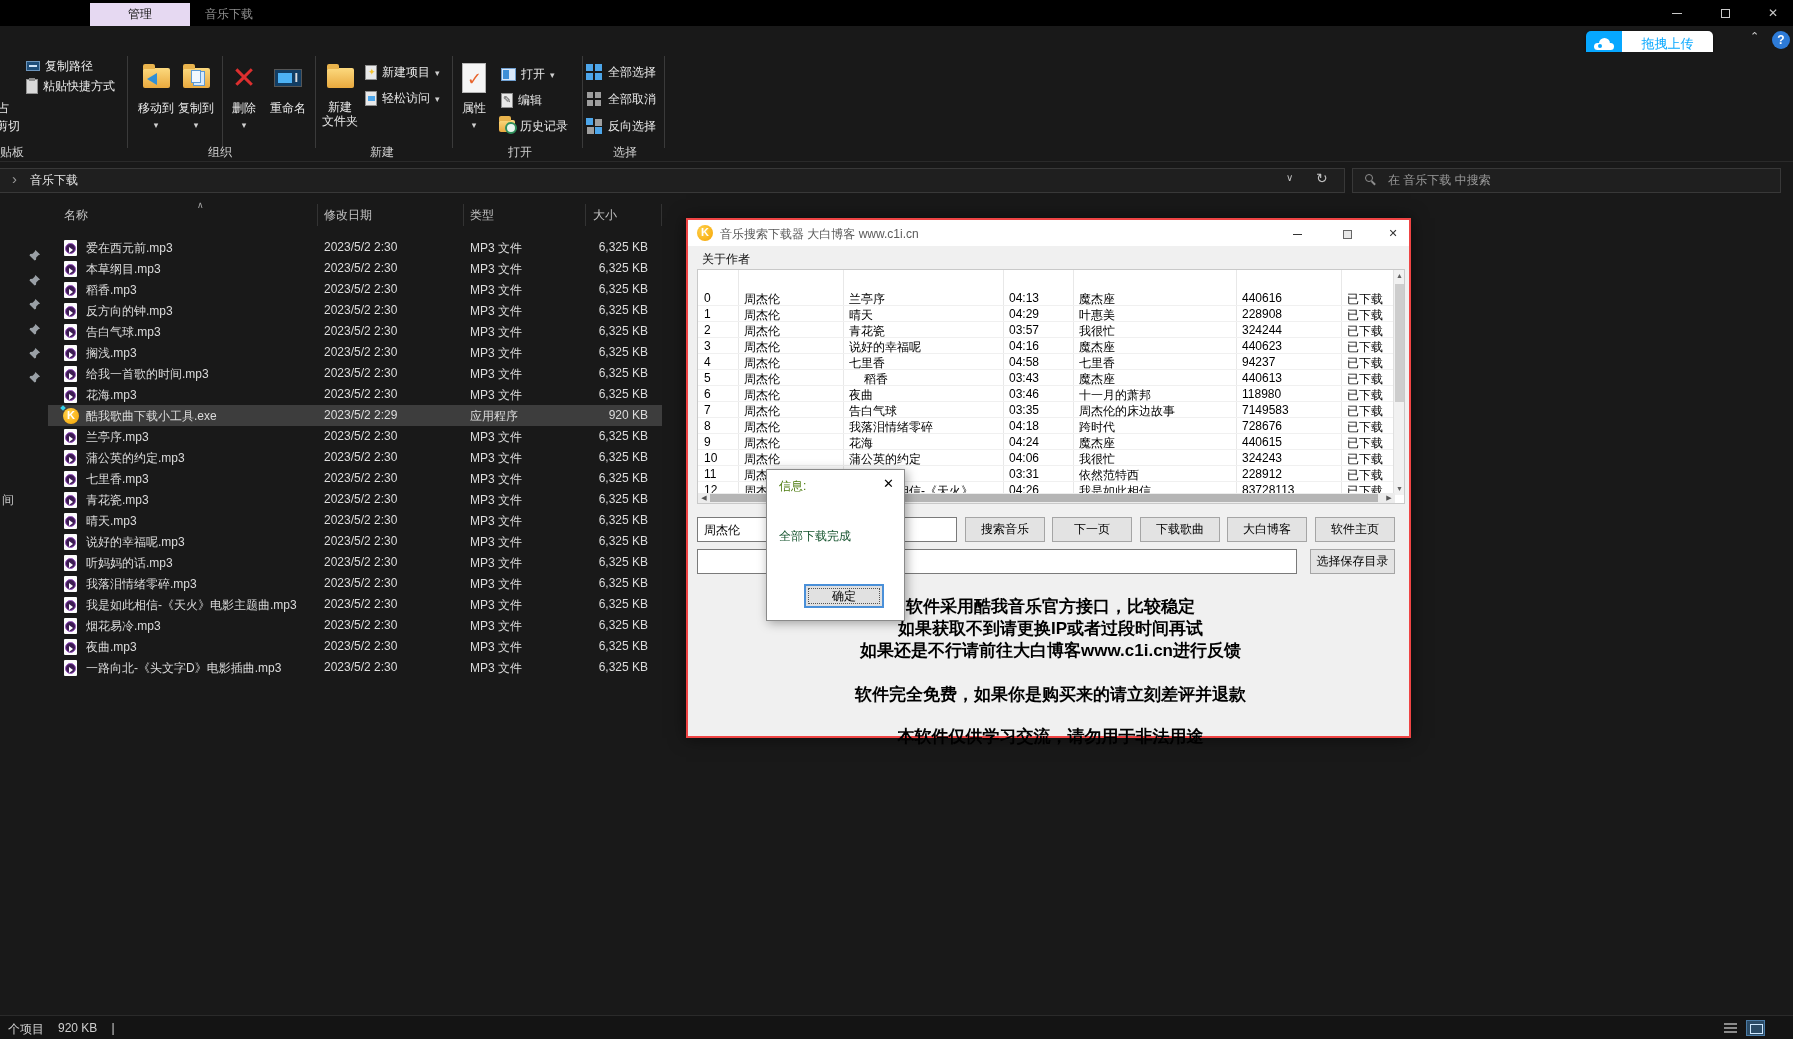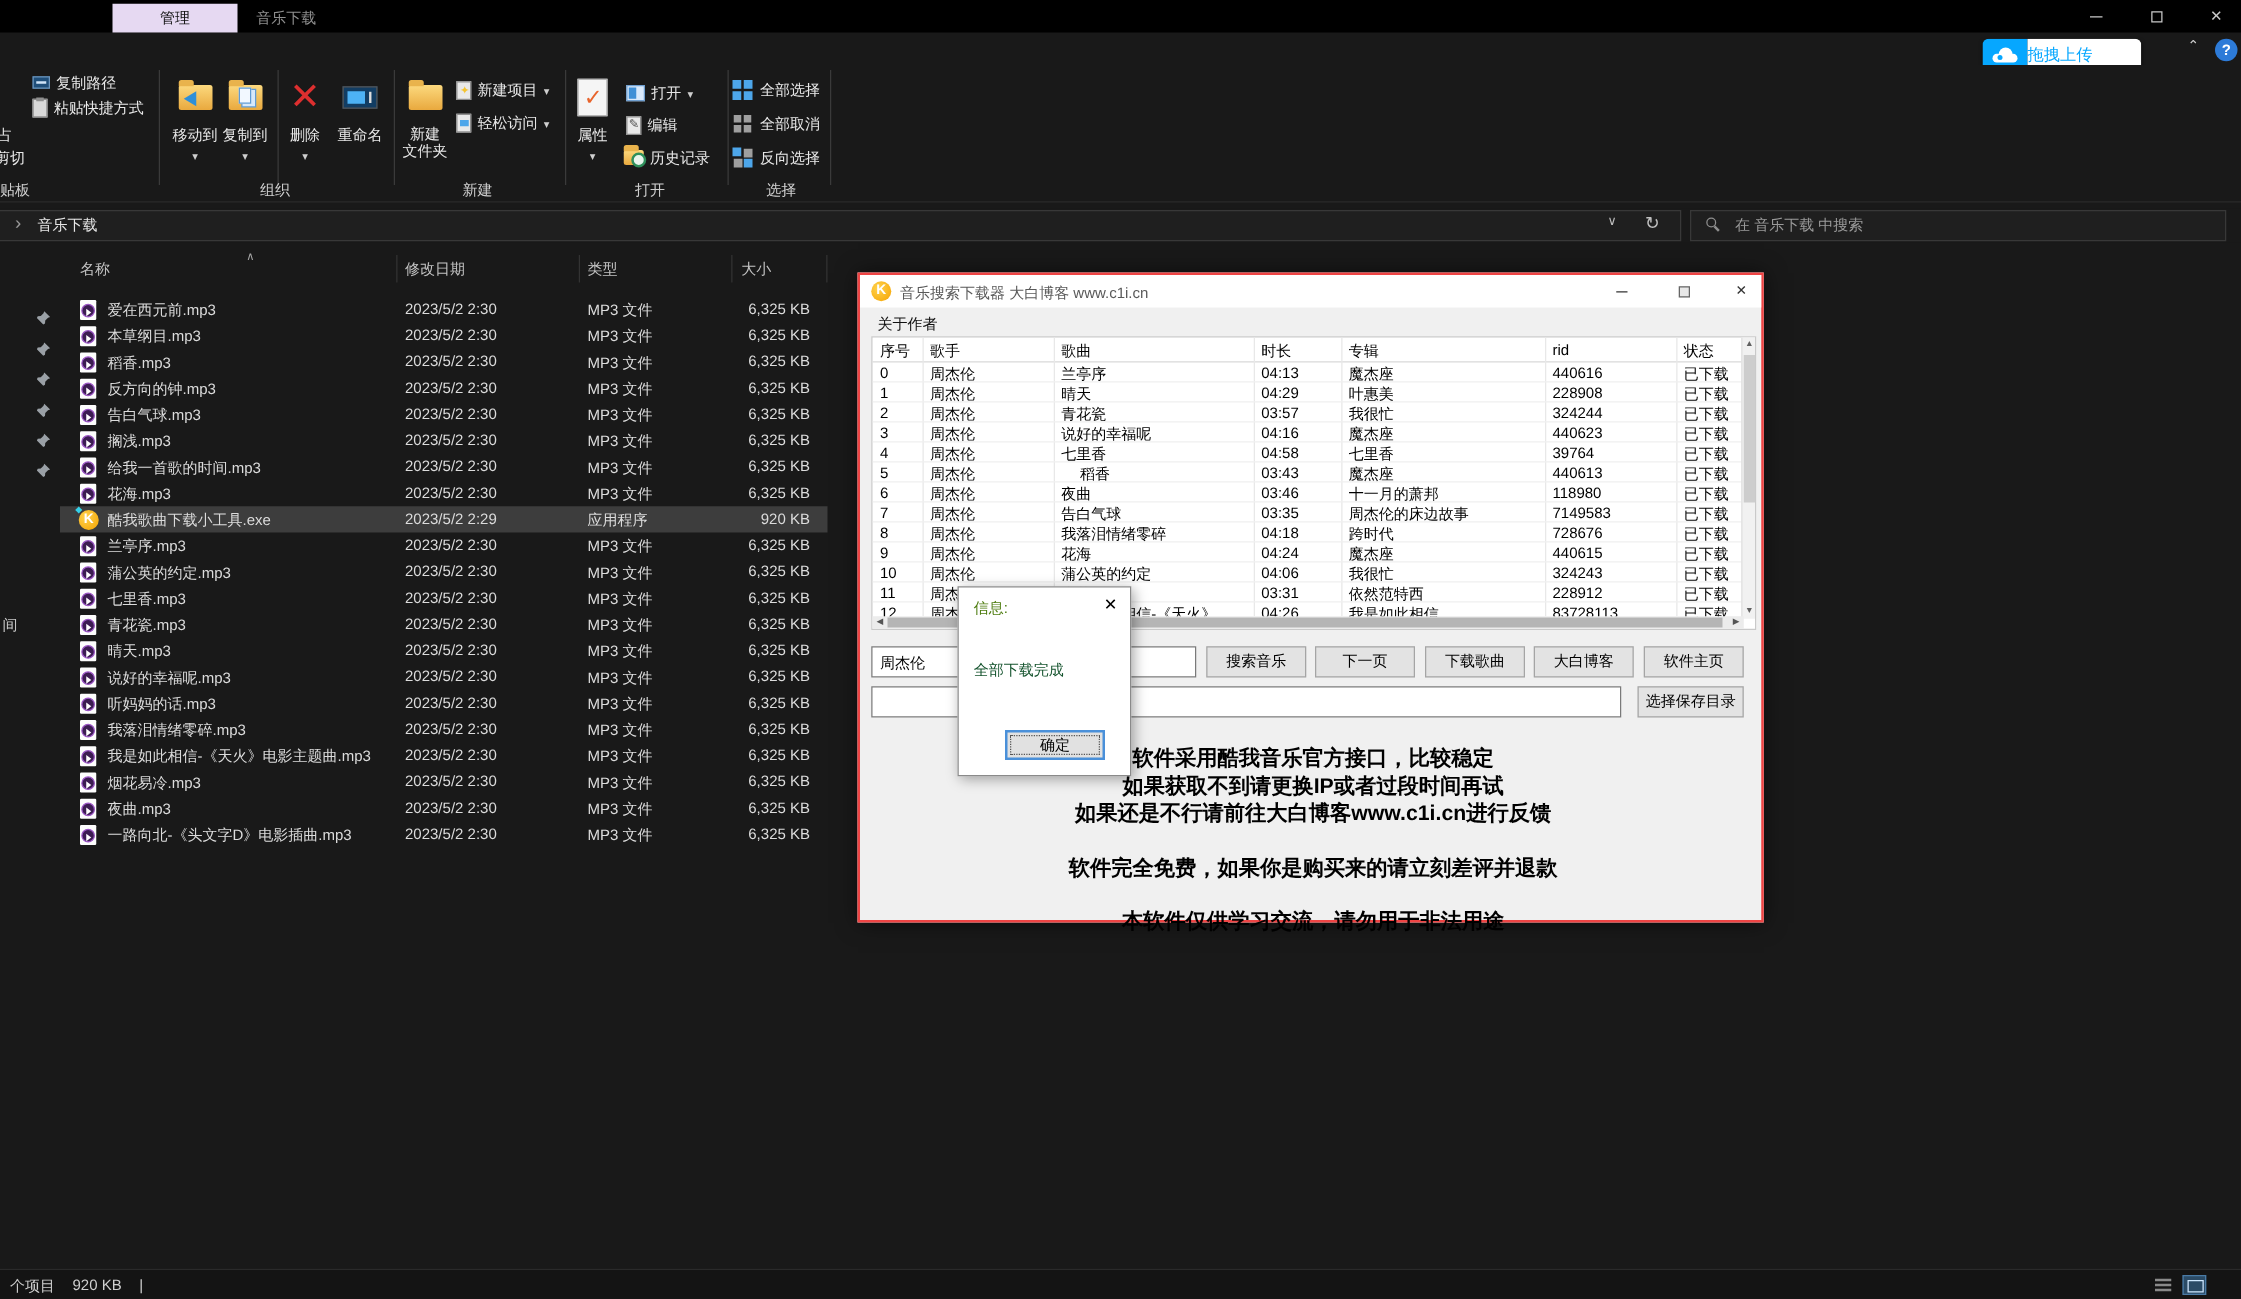--- a/index.html
+++ b/index.html
@@ -25,21 +25,21 @@
   #rt-view { left:46px; top:5px; }
   #rt-apptools { left:90px; top:1px; width:100px; height:25px; border:1px solid #bdbdbd; border-bottom:none;
     text-align:center; line-height:24px; }
   #rb-collapse { left:1750px; top:30px; color:#cfcfcf; font-size:11px; }
   #rb-help { left:1772px; top:31px; width:18px; height:18px; border-radius:50%; background:#2d7bd8; color:#fff;
     font-size:12px; font-weight:bold; text-align:center; line-height:18px; }
   
   #netdisk { left:1586px; top:31px; width:127px; height:26px; border-radius:5px; overflow:hidden; box-shadow:0 1px 3px rgba(0,0,0,.5); }
   #netdisk .nd-ic { position:absolute; left:0; top:0; width:36px; height:26px; background:#06a7ff; }
   #netdisk .nd-lab { position:absolute; left:36px; top:0; width:91px; height:26px; background:#fff;
-    color:#06a7ff; font-size:13px; line-height:26px; }
+    color:#06a7ff; font-size:13px; text-align:center; line-height:26px; }
   .cloud { position:absolute; left:8px; top:7px; width:20px; height:12px; }
   .cloud::before { content:""; position:absolute; left:0; bottom:0; width:20px; height:7px; background:#fff; border-radius:4px; }
   .cloud::after { content:""; position:absolute; left:5px; top:0; width:11px; height:11px; background:#fff; border-radius:50%; }
   .cloud .hole { position:absolute; left:4px; bottom:2px; width:4px; height:4px; background:#06a7ff; border-radius:50%; z-index:2; }
 
   
   #ribbon { left:0; top:52px; width:1793px; height:110px; background:#191919; border-bottom:1px solid #2a2a2a; }
   .rb-div { position:absolute; top:4px; height:92px; width:1px; background:#3a3a3a; }
   .grp-label { position:absolute; top:92px; color:#cfcfcf; font-size:12px; text-align:center; }
   .rb-small { position:absolute; height:16px; display:flex; align-items:center; gap:5px; color:#e8e8e8; font-size:12px; white-space:nowrap; }
@@ -514,29 +514,20 @@
     <div id="dl-titlebar">
       <span id="dl-appicon"></span>
       <span id="dl-title">音乐搜索下载器 大白博客 www.c1i.cn</span>
       <span id="dlb-min" class="dl-wbtn"><span class="glyph-min2"></span></span>
       <span id="dlb-max" class="dl-wbtn"><span class="glyph-max2"></span></span>
       <span id="dlb-close" class="dl-wbtn">✕</span>
     </div>
     <span id="dl-menu">关于作者</span>
 
     <div id="dl-table">
-      <div id="dl-header">
-        <span style="left:6px;">序号</span>
-        <span style="left:46px;">歌手</span>
-        <span style="left:151px;">歌曲</span>
-        <span style="left:311px;">时长</span>
-        <span style="left:381px;">专辑</span>
-        <span style="left:544px;">rid</span>
-        <span style="left:649px;">状态</span>
-      </div>
       <span class="dlcolsep" style="left:40px;"></span>
       <span class="dlcolsep" style="left:145px;"></span>
       <span class="dlcolsep" style="left:305px;"></span>
       <span class="dlcolsep" style="left:375px;"></span>
       <span class="dlcolsep" style="left:538px;"></span>
       <span class="dlcolsep" style="left:643px;"></span>
       <div id="dl-rows">
           <div class="dlrow" style="top: 0px;">
             <span style="left:6px">0</span>
             <span style="left:46px">周杰伦</span>
@@ -572,21 +563,21 @@
             <span style="left:381px">魔杰座</span>
             <span style="left:544px">440623</span>
             <span style="left:649px">已下载</span>
           </div>
           <div class="dlrow" style="top: 64px;">
             <span style="left:6px">4</span>
             <span style="left:46px">周杰伦</span>
             <span style="left:151px">七里香</span>
             <span style="left:311px">04:58</span>
             <span style="left:381px">七里香</span>
-            <span style="left:544px">39764</span>
+            <span style="left:544px">94237</span>
             <span style="left:649px">已下载</span>
           </div>
           <div class="dlrow" style="top: 80px;">
             <span style="left:6px">5</span>
             <span style="left:46px">周杰伦</span>
             <span style="left:166px">稻香</span>
             <span style="left:311px">03:43</span>
             <span style="left:381px">魔杰座</span>
             <span style="left:544px">440613</span>
             <span style="left:649px">已下载</span>

